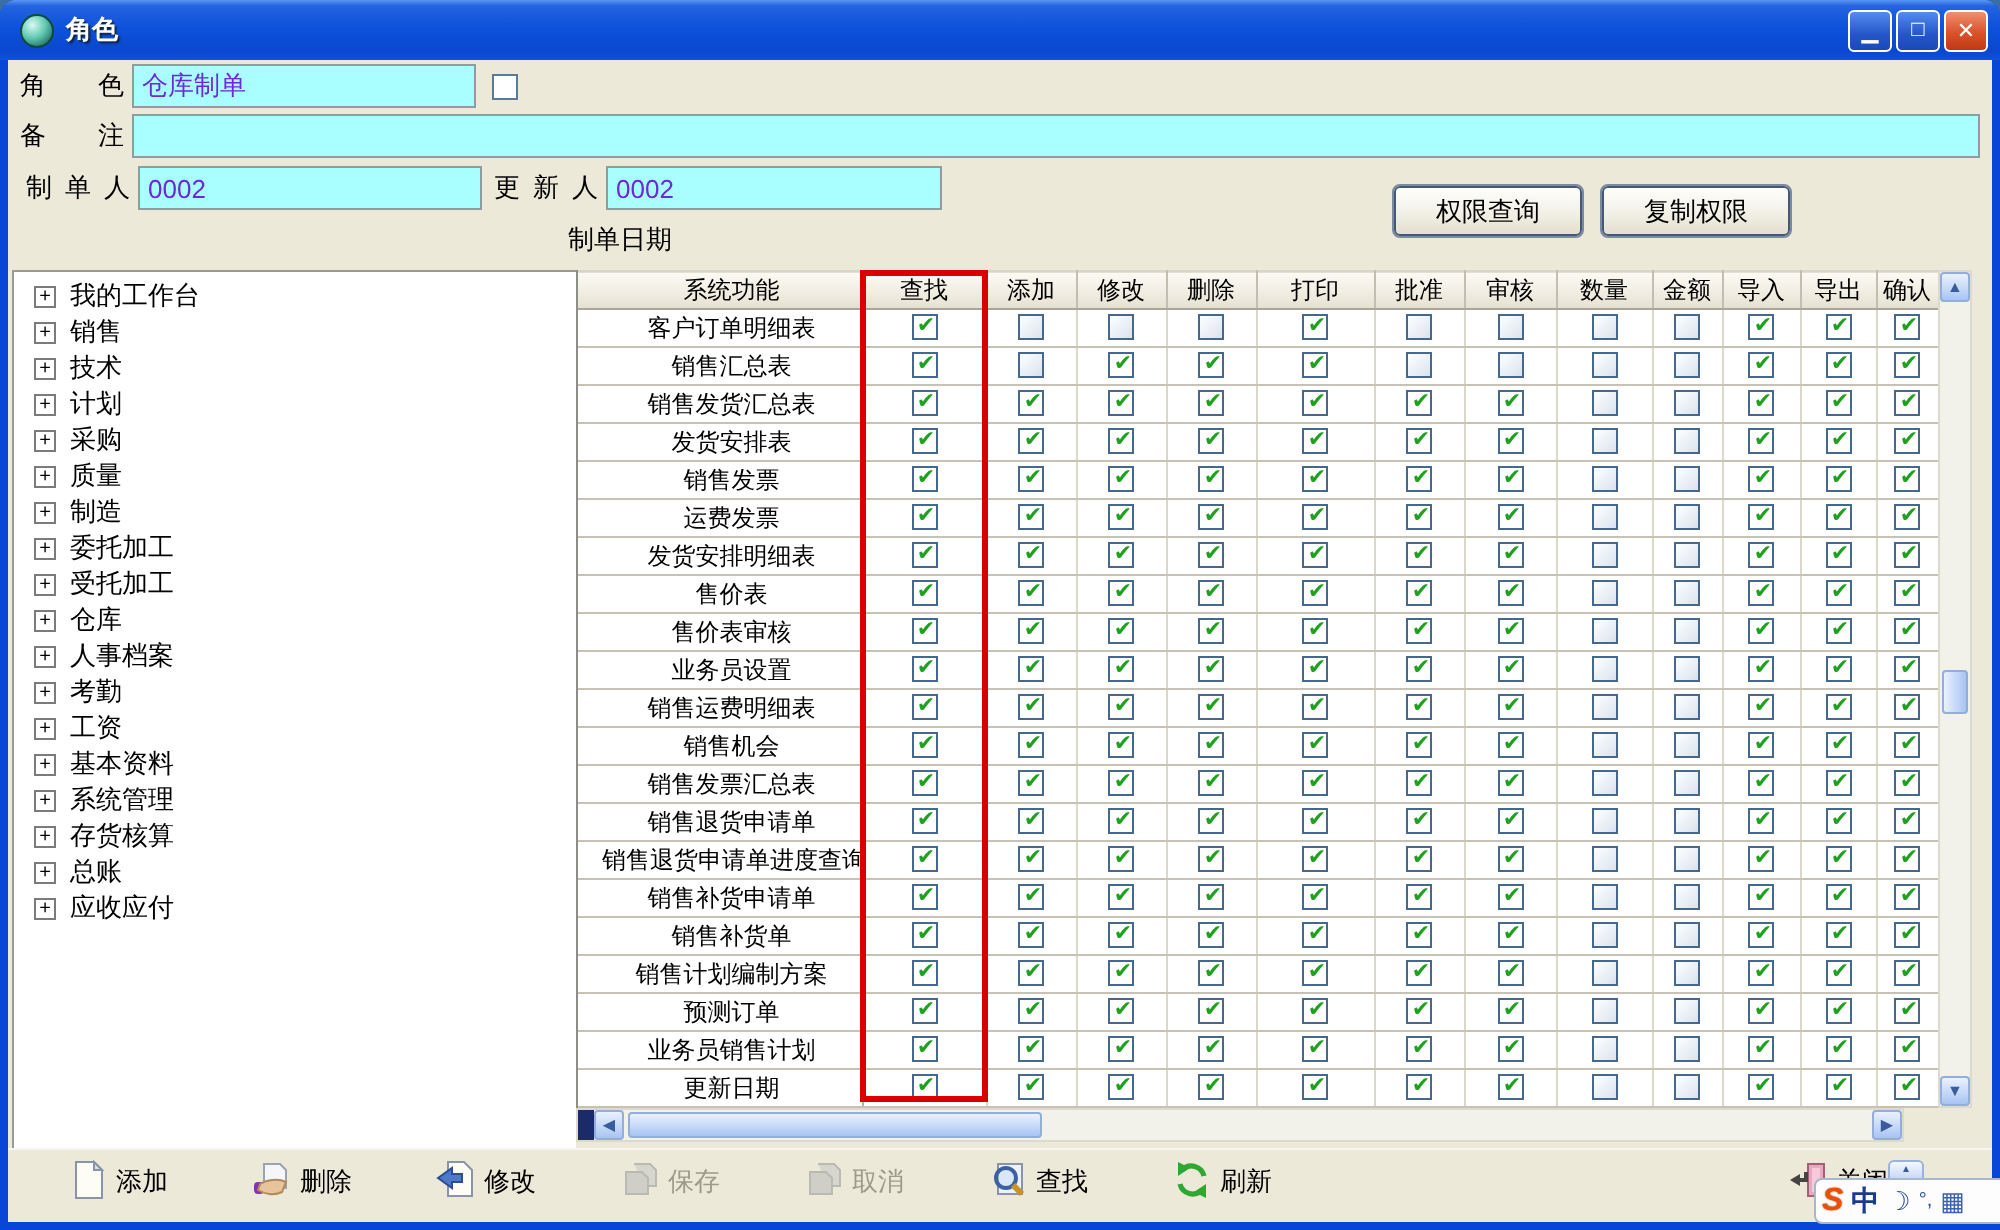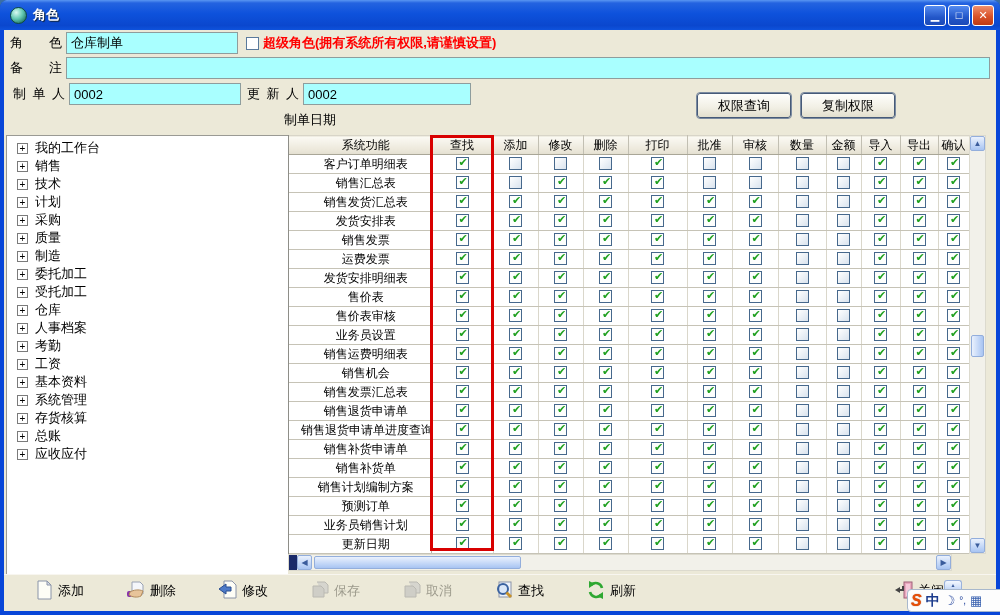--- a/index.html
+++ b/index.html
@@ -21,21 +21,21 @@
           background:linear-gradient(#548BF0,#2356C8 60%,#1B4AB8); color:#fff; font-size:11px;
           display:flex; align-items:center; justify-content:center; font-weight:bold; }
   .wbtn.close { background:linear-gradient(#F0906E,#D9522A 55%,#BE3A14); }
 
   .content { position:absolute; left:0; top:26px; width:992px; height:581px; }
 
   
   .frow { position:absolute; height:22px; display:flex; align-items:center; }
   .flabel { width:52px; font-size:13px; color:#000; text-align-last:justify; text-align:justify; line-height:22px; }
   .field { height:22px; background:#A9FFFF; border:1px solid #8E9D9D; font-size:13px;
-           padding:0 4px; color:#000000; font-family:"Liberation Sans","DejaVu Sans",sans-serif; }
+           padding:0 4px; color:#6d28d9; font-family:"Liberation Sans","DejaVu Sans",sans-serif; }
   .cbox { width:13px; height:13px; background:#fff; border:1px solid #5A7A9C; }
   .super-label { color:#FF0000; font-weight:bold; font-size:13px; margin-left:4px; }
   .formbtn { position:absolute; width:94px; height:25px; background:linear-gradient(#FEFEFC,#F1EFE4 60%,#E2DFCE);
              border:1px solid #465A78; border-radius:3px; outline:1px solid #7A8AA0; font-size:13px; color:#000;
              display:flex; align-items:center; justify-content:center; }
 
   
   .tree-panel { position:absolute; left:2px; top:109px; width:282px; height:469px;
                 background:#fff; border:1px solid #9A9A94; border-right:none; overflow:hidden; padding-top:3px; }
   .tree-item { height:18px; display:flex; align-items:center; padding-left:10px; font-size:13px; }
@@ -117,21 +117,20 @@
       <div class="wbtn close">✕</div>
     </div>
   </div>
 
   <div class="content">
 
     <div class="frow" style="left:6px; top:6px; width:980px;">
       <div class="flabel">角色</div>
       <input class="field" style="width: 172px; margin-left: 4px;" readonly="" value="仓库制单">
       <div class="cbox" style="margin-left:8px;"></div>
-      <div class="super-label">超级角色(拥有系统所有权限,请谨慎设置)</div>
     </div>
 
     <div class="frow" style="left:6px; top:31px; width:980px;">
       <div class="flabel">备注</div>
       <input class="field" style="width: 924px; margin-left: 4px;" readonly="" value="">
     </div>
 
     <div class="frow" style="left:9px; top:57px; width:600px;">
       <div class="flabel">制单人</div>
       <input class="field" style="width: 172px; margin-left: 4px;" readonly="" value="0002">

